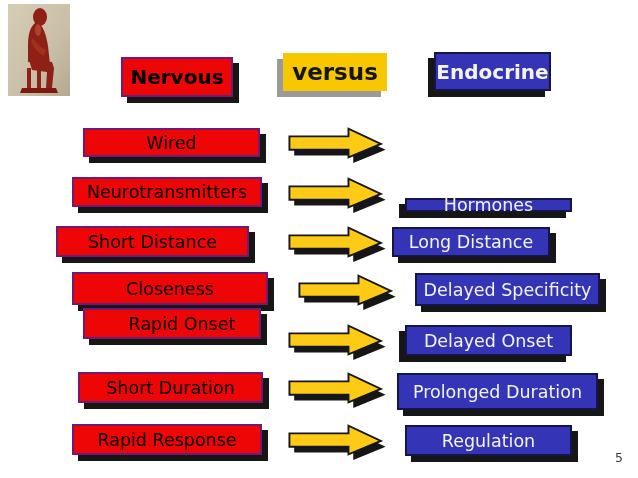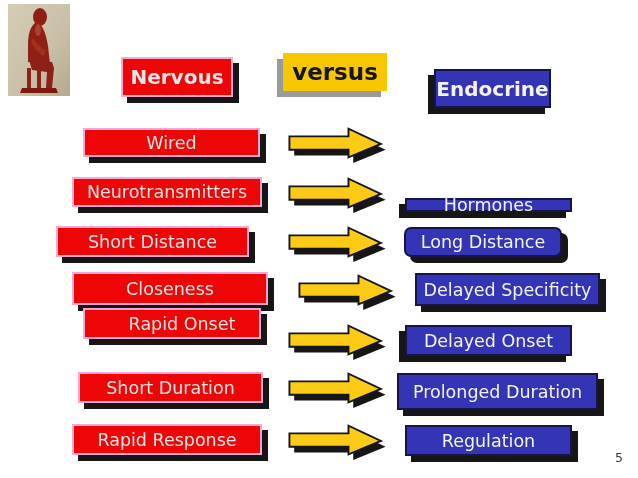--- a/index.html
+++ b/index.html
@@ -2,29 +2,29 @@
 <html><head>
 <meta charset="utf-8">
 <style>
   html,body{margin:0;padding:0;background:#ffffff;}
   body{width:638px;height:478px;position:relative;overflow:hidden;
        font-family:"DejaVu Sans","Liberation Sans",sans-serif;}
   .slide{position:absolute;inset:0;background:#ffffff;}
 
   .box{position:absolute;display:flex;align-items:center;justify-content:center;
        box-sizing:border-box;white-space:nowrap;}
-  .red{background:#ee0505;color:#e5e5e5;border:2px solid #f9a8d4;
+  .red{background:#ee0505;color:#000000;border:2px solid #701a75;
        box-shadow:6px 6px 0 #161616;font-size:17.5px;}
   .blue{background:#3434b6;color:#f4f4e6;border:2px solid #15154a;font-size:17.5px;}
   .blue.sl{box-shadow:-6px 6px 0 #161616;}
   .blue.sr{box-shadow:6px 6px 0 #161616;}
 
   .hdr{font-weight:bold;}
   .hdr.red{font-size:20px;}
-  .hdr.blue{font-size:20px;box-shadow:-6px 6px 0 #161616;margin-top:17px;}
+  .hdr.blue{font-size:20px;box-shadow:-6px 6px 0 #161616;}
   .gold{background:#f7c701;color:#151515;font-weight:bold;font-size:23px;
         border:none;box-shadow:-6px 6px 0 #9a9a9a;}
 
   .arrow{position:absolute;width:104px;height:40px;}
   .statue{position:absolute;left:8px;top:4px;width:62px;height:92px;}
 
   .pagenum{position:absolute;right:15px;bottom:13px;font-size:12.5px;color:#3a3a3a;}
 </style>
 </head>
 <body>
@@ -81,21 +81,21 @@
     <span>Hormones</span>
   </div>
 
   <div class="box red" style="left:56px;top:226px;width:193px;height:31px;">
     <span>Short Distance</span>
   </div>
   <svg class="arrow" style="left:286px;top:223px;" viewBox="0 0 106 42">
     <path d="M7 19 L69 19 L69 11 L103 27 L69 41 L69 33 L7 33 Z" fill="#161616"></path>
     <path d="M2 13 L64 13 L64 5 L98 21 L64 35 L64 27 L2 27 Z" fill="#fdca15" stroke="#161616" stroke-width="2"></path>
   </svg>
-  <div class="box blue sr" style="left:404px;top:227px;width:158px;height:30px;border-radius:7px;">
+  <div class="box blue sr" style="left:392px;top:227px;width:158px;height:30px;">
     <span>Long Distance</span>
   </div>
 
   <div class="box red" style="left:72px;top:272px;width:196px;height:33px;">
     <span>Closeness</span>
   </div>
   <svg class="arrow" style="left:296px;top:271px;" viewBox="0 0 106 42">
     <path d="M7 19 L69 19 L69 11 L103 27 L69 41 L69 33 L7 33 Z" fill="#161616"></path>
     <path d="M2 13 L64 13 L64 5 L98 21 L64 35 L64 27 L2 27 Z" fill="#fdca15" stroke="#161616" stroke-width="2"></path>
   </svg>

